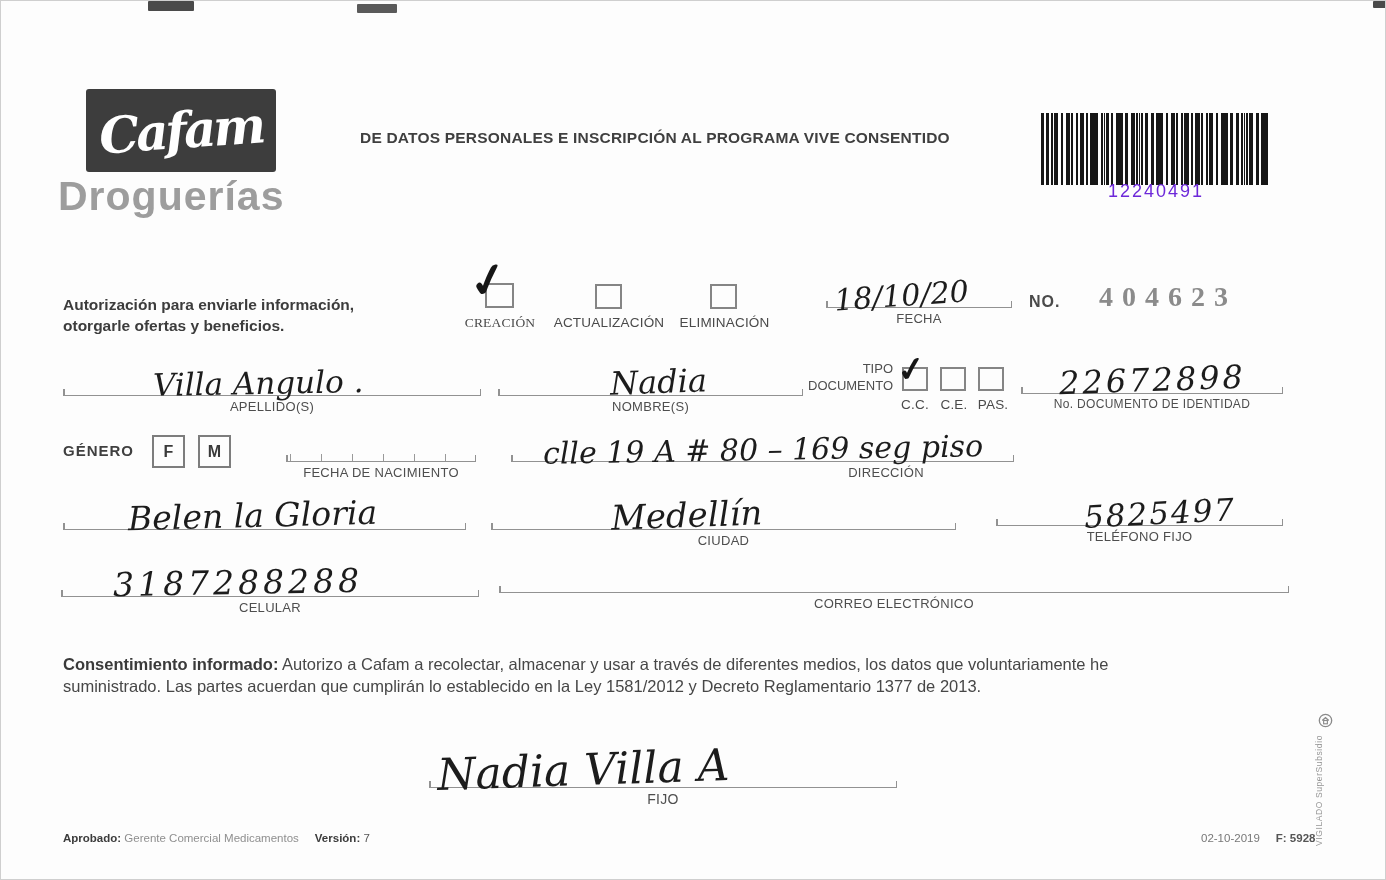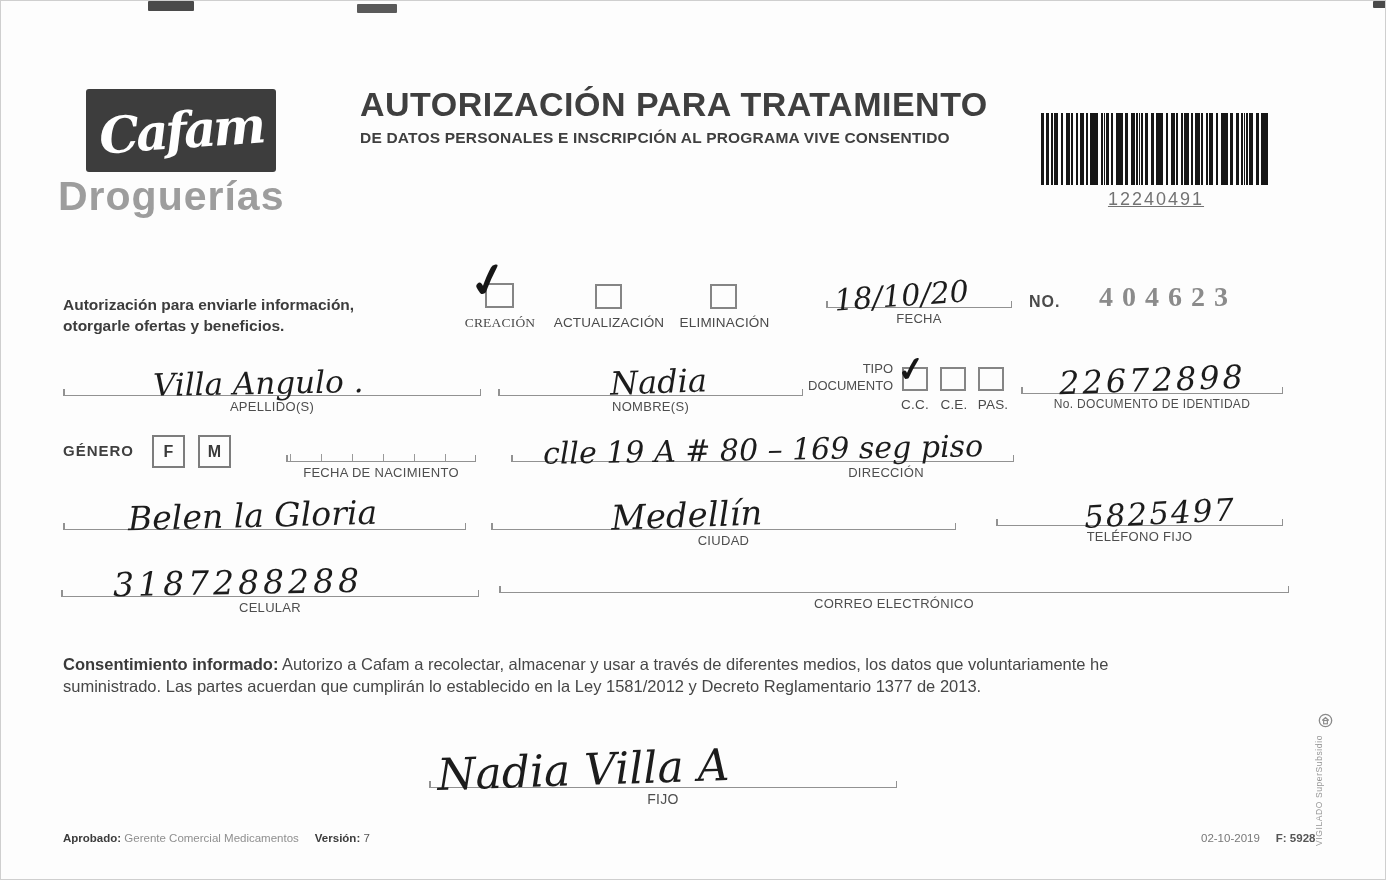--- a/index.html
+++ b/index.html
@@ -18,22 +18,22 @@
   .brand{position:absolute;left:57px;top:172px;font-size:41px;font-weight:bold;color:#9d9d9d;letter-spacing:1px;}
   .title{position:absolute;left:359px;top:84px;width:656px;overflow:hidden;white-space:nowrap;
     font-size:34px;font-weight:bold;color:#3f3f3f;letter-spacing:0.5px;}
   .subtitle{position:absolute;left:359px;top:128px;width:656px;overflow:hidden;white-space:nowrap;
     font-size:15.5px;font-weight:bold;color:#3f3f3f;letter-spacing:0.2px;}
   .barcode{position:absolute;left:1040px;top:112px;width:230px;height:72px;
     background:
       repeating-linear-gradient(90deg,#161616 0 2px,transparent 2px 5px),
       repeating-linear-gradient(90deg,#161616 0 1px,transparent 1px 7px),
       repeating-linear-gradient(90deg,#161616 0 3px,transparent 3px 13px);}
-  .barcode-num{position:absolute;left:1040px;top:188px;width:230px;text-align:center;
-    font-size:18px;color:#737373;letter-spacing:2px;text-decoration:underline;}
+  .barcode-num{position:absolute;left:1040px;top:180px;width:230px;text-align:center;
+    font-size:18px;color:#6d28d9;letter-spacing:2px;}
   
   .intro{position:absolute;left:62px;top:294px;font-size:15.5px;font-weight:bold;color:#3c3c3c;line-height:1.35;}
   
   .cbox{position:absolute;border:2px solid #858585;background:transparent;box-sizing:border-box;}
   .cbox-label{position:absolute;font-size:13.5px;color:#4a4a4a;text-align:center;letter-spacing:0.2px;}
   .hand{font-family:"DejaVu Serif",serif;font-style:italic;color:#1c1c1c;white-space:nowrap;}
   .handmark{position:absolute;font-family:"DejaVu Serif",serif;color:#161616;font-weight:bold;}
   
   .field{position:absolute;border-bottom:1.5px solid #929292;}
   .field::before,.field::after{content:"";position:absolute;bottom:-1px;width:1.5px;height:7px;background:#929292;}
@@ -70,21 +70,20 @@
 <div class="page">
 
   <div class="artifact" style="left:147px;top:0;width:46px;height:10px;"></div>
   <div class="artifact" style="left:356px;top:3px;width:40px;height:9px;background:#5a5a5a;"></div>
   <div class="artifact" style="left:1372px;top:0;width:14px;height:7px;"></div>
 
   <div class="logo-box">
     <span class="logo-script">Cafam</span>
   </div>
   <div class="brand">Droguerías</div>
-  <div class="title">AUTORIZACIÓN PARA TRATAMIENTO</div>
   <div class="subtitle">DE DATOS PERSONALES E INSCRIPCIÓN AL PROGRAMA VIVE CONSENTIDO</div>
 
   <div class="barcode"></div>
   <div class="barcode-num">12240491</div>
 
   <div class="intro">
     <div>Autorización para enviarle información,</div>
     <div>otorgarle ofertas y beneficios.</div>
   </div>
 

